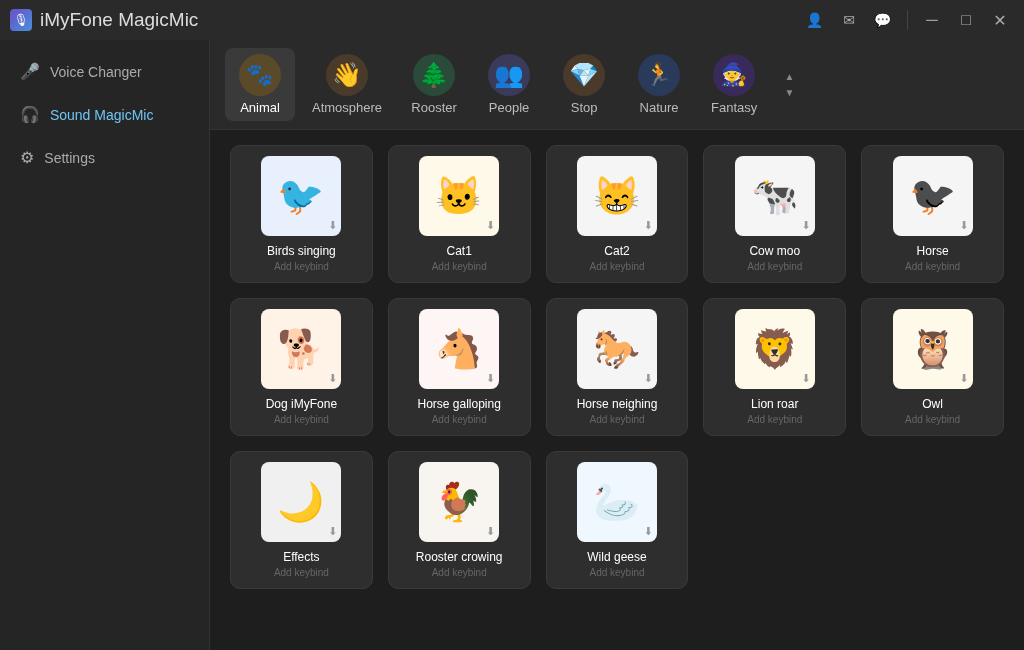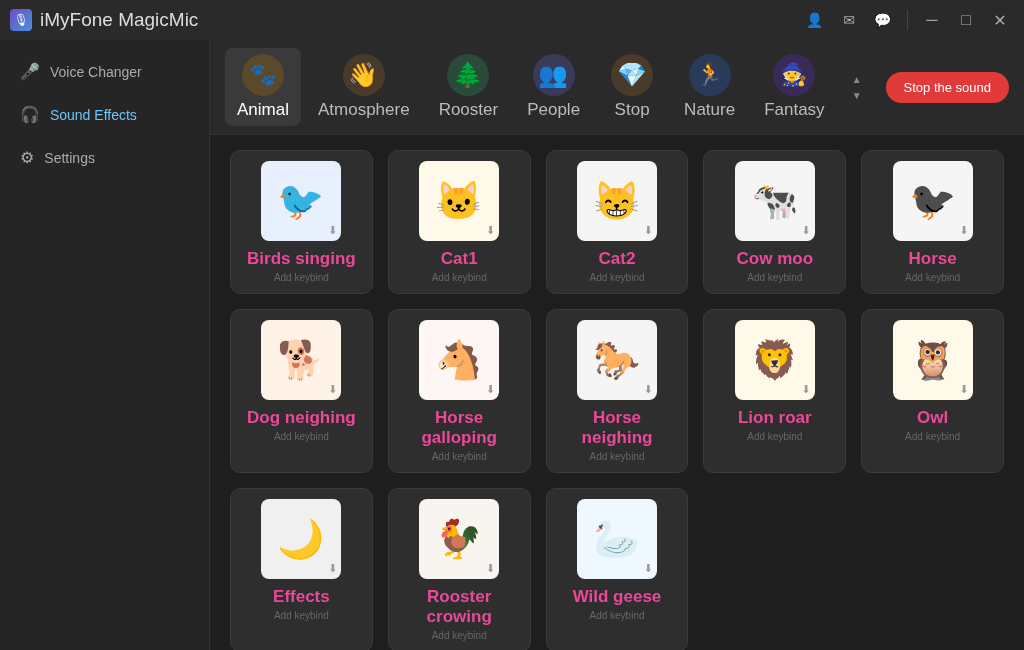--- a/index.html
+++ b/index.html
@@ -137,21 +137,21 @@
       border-radius: 50%;
       display: flex;
       align-items: center;
       justify-content: center;
       font-size: 22px;
     }
     .category-item.active .category-icon {
       background: #5a4a2a;
     }
     .category-label {
-      font-size: 17px;
+      font-size: 13px;
       color: inherit;
     }
     .stop-btn {
       margin-left: auto;
       background: #e03a3a;
       color: #fff;
       border: none;
       border-radius: 20px;
       padding: 8px 18px;
       font-size: 13px;
@@ -216,25 +216,25 @@
       position: relative;
     }
     .sound-card-img .download-icon {
       position: absolute;
       bottom: 4px;
       right: 4px;
       font-size: 11px;
       color: #999;
     }
     .sound-card-name {
-      font-size: 17px;
-      color: #ec4899;
+      font-size: 12px;
+      color: #ffffff;
       text-align: center;
       margin-bottom: 3px;
-      font-weight: 700;
+      font-weight: 400;
     }
     .sound-card-keybind {
       font-size: 10px;
       color: #666;
       text-align: right;
     }
   </style>
 </head>
 <body>
 
@@ -256,21 +256,21 @@
 
 <div class="main-layout">
 
   <div class="sidebar">
     <div class="sidebar-item">
       <span class="sidebar-item-icon">🎤</span>
       <span>Voice Changer</span>
     </div>
     <div class="sidebar-item active">
       <span class="sidebar-item-icon" style="color:#6ec6f5;">🎧</span>
-      <span>Sound Effects</span>
+      <span>Sound MagicMic</span>
     </div>
     <div class="sidebar-item">
       <span class="sidebar-item-icon">⚙</span>
       <span>Settings</span>
     </div>
   </div>
 
   <div class="content">
 
     <div class="category-bar">
@@ -308,21 +308,20 @@
       <div class="category-item">
         <div class="category-icon" style="background:#3a2a5a; font-size:22px;">🧙</div>
         <span class="category-label">Fantasy</span>
       </div>
 
       <div class="scroll-arrows">
         <div class="scroll-arrow">▲</div>
         <div class="scroll-arrow">▼</div>
       </div>
 
-      <button class="stop-btn">Stop the sound</button>
     </div>
 
     <div class="sound-grid-container">
       <div class="sound-grid" id="sound-grid">
       <div class="sound-card">
     <div class="sound-card-img" style="background:#e8f0fe">
       <span style="font-size:38px;">🐦</span>
       <span class="download-icon">⬇</span>
     </div>
     <div class="sound-card-name">Birds singing</div>
@@ -358,21 +357,21 @@
       <span class="download-icon">⬇</span>
     </div>
     <div class="sound-card-name">Horse</div>
     <div class="sound-card-keybind">Add keybind</div>
   </div>
           <div class="sound-card">
     <div class="sound-card-img" style="background:#fff3e8">
       <span style="font-size:38px;">🐕</span>
       <span class="download-icon">⬇</span>
     </div>
-    <div class="sound-card-name">Dog neighing</div>
+    <div class="sound-card-name">Dog iMyFone</div>
     <div class="sound-card-keybind">Add keybind</div>
   </div>
           <div class="sound-card">
     <div class="sound-card-img" style="background:#fef5f5">
       <span style="font-size:38px;">🐴</span>
       <span class="download-icon">⬇</span>
     </div>
     <div class="sound-card-name">Horse galloping</div>
     <div class="sound-card-keybind">Add keybind</div>
   </div>

